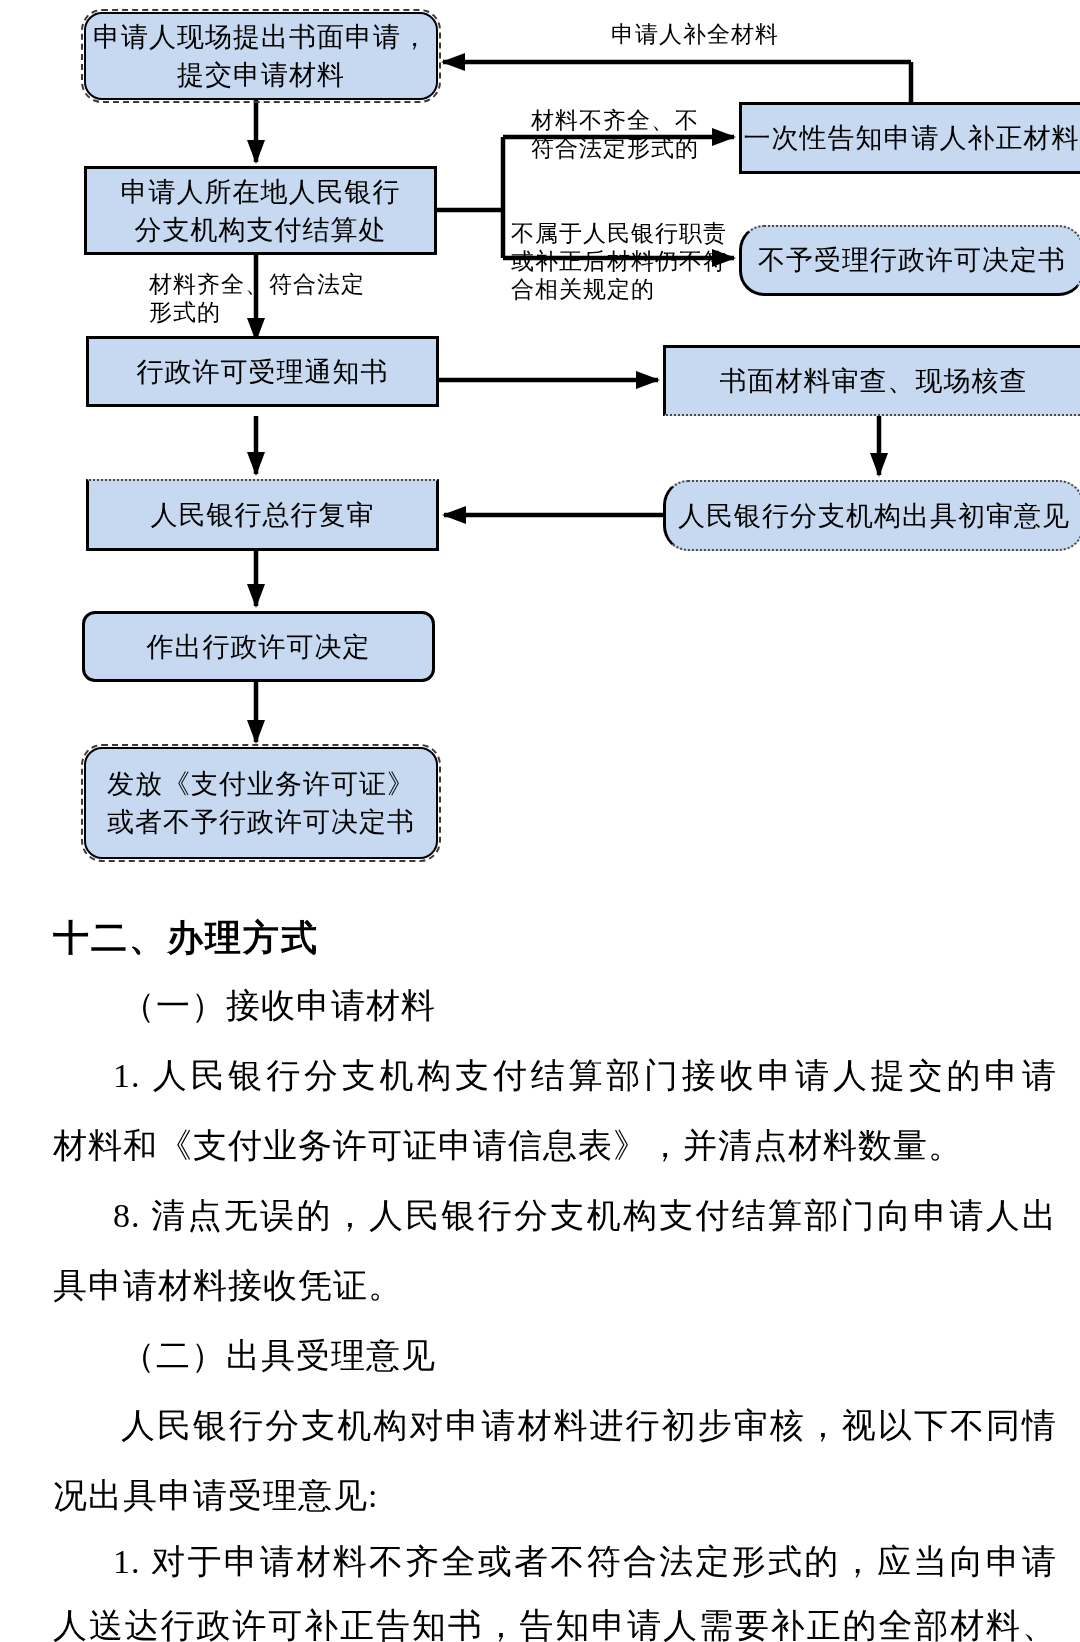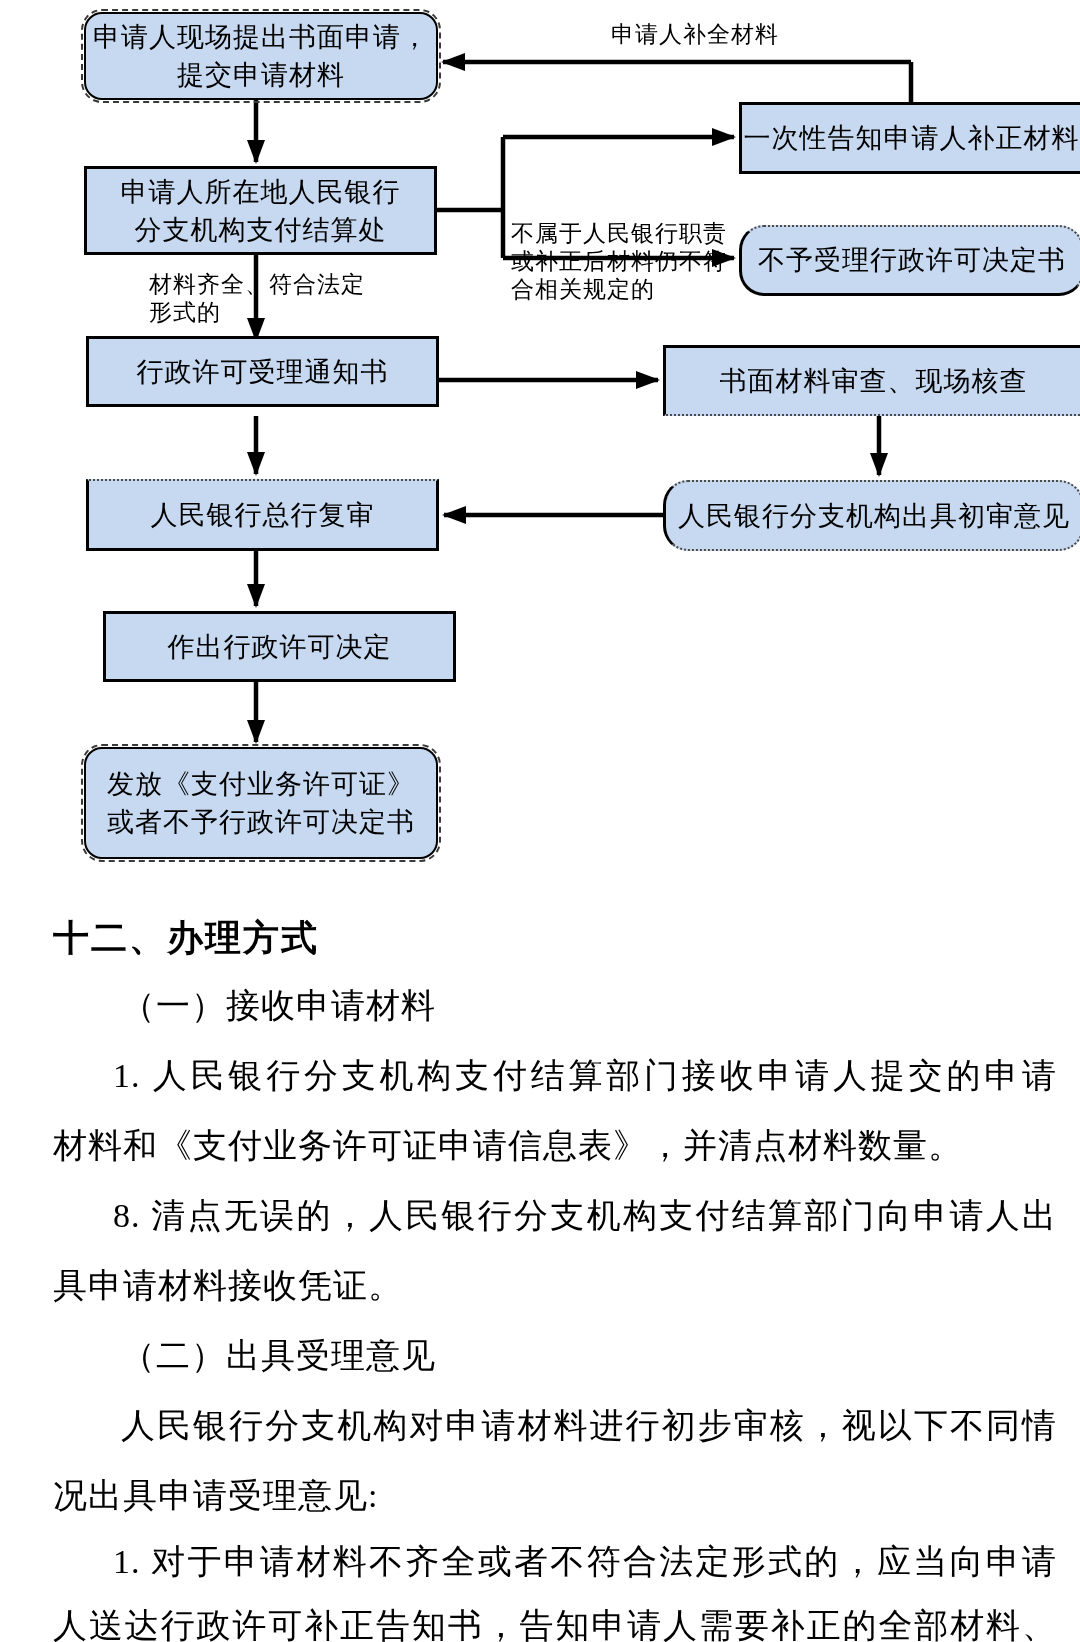--- a/index.html
+++ b/index.html
@@ -50,21 +50,21 @@
     color: #000;
     white-space: pre-line;
     letter-spacing: 1px;
   }
 
   
   #box-apply          { left: 50px;  top: 12px;  width: 354px; height: 88px;  }
   #box-pboc-branch    { left: 50px;  top: 166px; width: 353px; height: 89px; text-align: center;  }
   #box-accept-notice  { left: 52px;  top: 336px; width: 353px; height: 71px;  }
   #box-hq-review      { left: 52px;  top: 479px; width: 353px; height: 72px;  }
-  #box-decision       { left: 69px;  top: 611px; width: 353px; height: 71px;  }
+  #box-decision       { left: 48px;  top: 611px; width: 353px; height: 71px; border-radius: 13px;  }
   #box-issue          { left: 50px;  top: 747px; width: 354px; height: 112px; }
   #box-onetime-notice { left: 705px; top: 102px; width: 345px; height: 72px; text-align: center;  }
   #box-reject-notice  { left: 705px; top: 225px; width: 345px; height: 71px;  }
   #box-review-check   { left: 629px; top: 345px; width: 421px; height: 71px;  }
   #box-initial-opinion{ left: 629px; top: 480px; width: 421px; height: 71px;  }
 
   
   #label-resupply   { left: 577px; top: 20px;  }
   #label-incomplete { left: 497px; top: 106px; }
   #label-not-duty   { left: 477px; top: 219px; }
@@ -144,20 +144,22 @@
     <div class="fbox" id="box-onetime-notice">一次性告知申请人补正材料</div>
 
     <div class="fbox dot-top dot-right" id="box-reject-notice">不予受理行政许可决定书</div>
 
     <div class="fbox dot-bottom" id="box-review-check">书面材料审查、现场核查</div>
 
     <div class="fbox dot-top dot-right dot-bottom" id="box-initial-opinion">人民银行分支机构出具初审意见</div>
 
     <div class="flabel" id="label-resupply">申请人补全材料</div>
 
+    <div class="flabel" id="label-incomplete">材料不齐全、不
+符合法定形式的</div>
 
     <div class="flabel" id="label-not-duty">不属于人民银行职责
 或补正后材料仍不符
 合相关规定的</div>
 
     <div class="flabel" id="label-complete">材料齐全、符合法定
 形式的</div>
   </div>
 
   <div class="bodytext">

